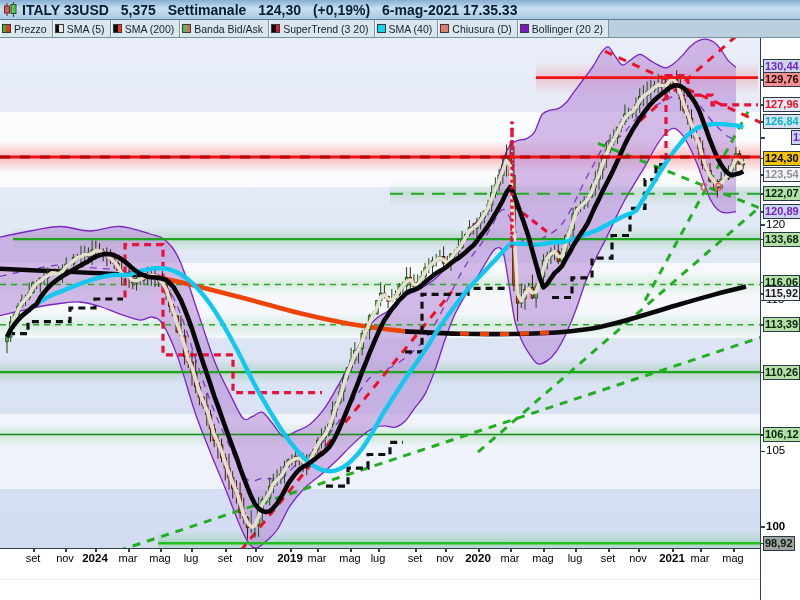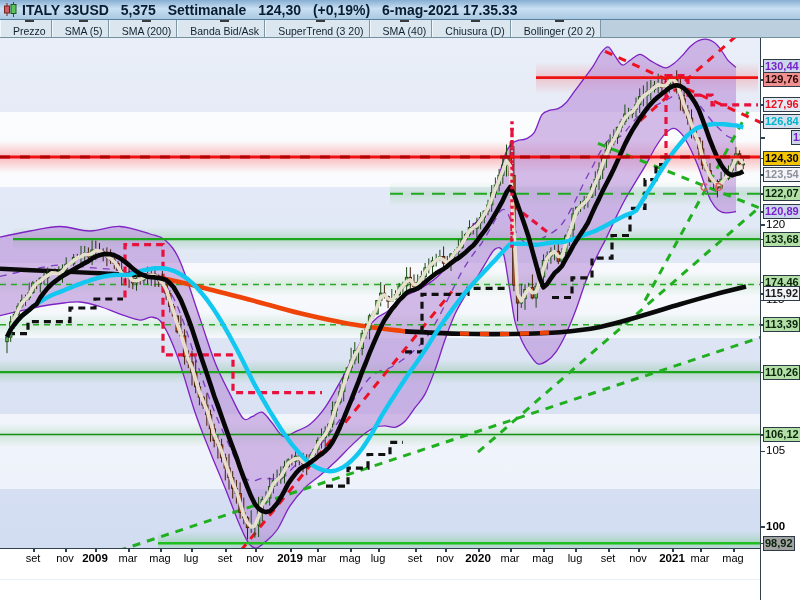--- a/index.html
+++ b/index.html
@@ -8,22 +8,22 @@
   
   #titlebar{position:absolute;left:0;top:0;width:800px;height:20px;
     background:linear-gradient(180deg,#86aed2 0%,#c9dff2 45%,#a9c9e2 100%);
     border-bottom:1px solid #5d7f9e;display:flex;align-items:center;box-sizing:border-box;}
   #titlebar .t{font-size:14px;font-weight:bold;color:#071c31;white-space:pre;}
   #title-left{display:flex;align-items:center;gap:4px;padding-left:3px;flex:1;}
   #title-right{padding-right:4px;}
   
   #legendbar{position:absolute;left:0;top:20px;width:800px;height:18px;background:#bccfde;
     border-bottom:1px solid #73909f;display:flex;align-items:stretch;box-sizing:border-box;}
-  .lg-item{display:flex;align-items:center;gap:3px;padding:0 5px 0 12px;
-    background:#dbe6ef;border-right:1px solid #7e95a6;border-left:1px solid #f2f7fb;flex-direction:column;}
+  .lg-item{display:flex;align-items:center;gap:3px;padding:0 5px 0 1px;
+    background:#dbe6ef;border-right:1px solid #7e95a6;border-left:1px solid #f2f7fb;}
   .lg-item .sw{width:9px;height:9px;border:1px solid #3a3a3a;box-sizing:border-box;}
   .lg-item .lb{font-size:10.5px;color:#10222e;white-space:nowrap;}
   
   #chart{position:absolute;left:0;top:38px;width:760px;height:542px;overflow:hidden;
     background:linear-gradient(180deg,#fbfcfe 0%,#eff3fa 45%,#d9e3f4 100%);}
   .stripe{position:absolute;left:0;width:760px;pointer-events:none;}
   .glow{position:absolute;left:0;pointer-events:none;}
   #plot{position:absolute;left:0;top:0;}
   #watermark{position:absolute;left:1px;top:518px;background:rgba(255,255,255,0.88);
     padding:1px 6px 2px 2px;font-size:12.5px;color:#131313;}
@@ -593,39 +593,39 @@
       <div class="pl-box" style="top: 129.021px; background: rgb(243, 245, 249); color: rgb(140, 144, 153);">123,54</div>
       <div class="ptick" style="top: 119.545px;"></div>
       <div class="pl-box" style="top: 112.545px; background: rgb(244, 196, 0); color: rgb(0, 0, 0);">124,30</div>
       <div class="ptick" style="top: 155.218px;"></div>
       <div class="pl-box" style="top: 148.218px; background: rgb(178, 224, 166); color: rgb(9, 35, 11);">122,07</div>
       <div class="ptick" style="top: 173.036px;"></div>
       <div class="pl-box" style="top: 166.036px; background: rgb(204, 214, 234); color: rgb(119, 34, 204);">120,89</div>
       <div class="ptick" style="top: 200.669px;"></div>
       <div class="pl-box" style="top: 193.669px; background: rgb(178, 224, 166); color: rgb(9, 35, 11);">133,68</div>
       <div class="ptick" style="top: 243.969px;"></div>
-      <div class="pl-box" style="top: 236.969px; background: rgb(178, 224, 166); color: rgb(9, 35, 11);">174,46</div>
+      <div class="pl-box" style="top: 236.969px; background: rgb(178, 224, 166); color: rgb(9, 35, 11);">116,06</div>
       <div class="ptick" style="top: 255.083px;"></div>
       <div class="pl-box" style="top: 248.083px; background: rgb(240, 243, 247); color: rgb(26, 26, 26);">115,92</div>
       <div class="ptick" style="top: 286.286px;"></div>
       <div class="pl-box" style="top: 279.286px; background: rgb(178, 224, 166); color: rgb(9, 35, 11);">113,39</div>
       <div class="ptick" style="top: 333.549px;"></div>
       <div class="pl-box" style="top: 326.549px; background: rgb(178, 224, 166); color: rgb(9, 35, 11); text-align: center;">110,26</div>
       <div class="ptick" style="top: 396.063px;"></div>
       <div class="pl-box" style="top: 389.063px; background: rgb(178, 224, 166); color: rgb(9, 35, 11);">106,12</div>
       <div class="ptick" style="top: 504.783px;"></div>
       <div class="pl-box" style="top: 497.783px; background: #a3a3a3; color: rgb(9, 35, 11);">98,92</div>
     </div>
   <div id="xaxis">
       <div class="xtick" style="left: 33px;"></div>
       <div class="xl" style="left: 33px;">set</div>
       <div class="xtick" style="left: 65px;"></div>
       <div class="xl" style="left: 65px;">nov</div>
       <div class="xtick" style="left: 95px;"></div>
-      <div class="xl bold" style="left: 95px;">2009</div>
+      <div class="xl bold" style="left: 95px;">2024</div>
       <div class="xtick" style="left: 128px;"></div>
       <div class="xl" style="left: 128px;">mar</div>
       <div class="xtick" style="left: 160px;"></div>
       <div class="xl" style="left: 160px;">mag</div>
       <div class="xtick" style="left: 191px;"></div>
       <div class="xl" style="left: 191px;">lug</div>
       <div class="xtick" style="left: 225px;"></div>
       <div class="xl" style="left: 225px;">set</div>
       <div class="xtick" style="left: 255px;"></div>
       <div class="xl" style="left: 255px;">nov</div>

